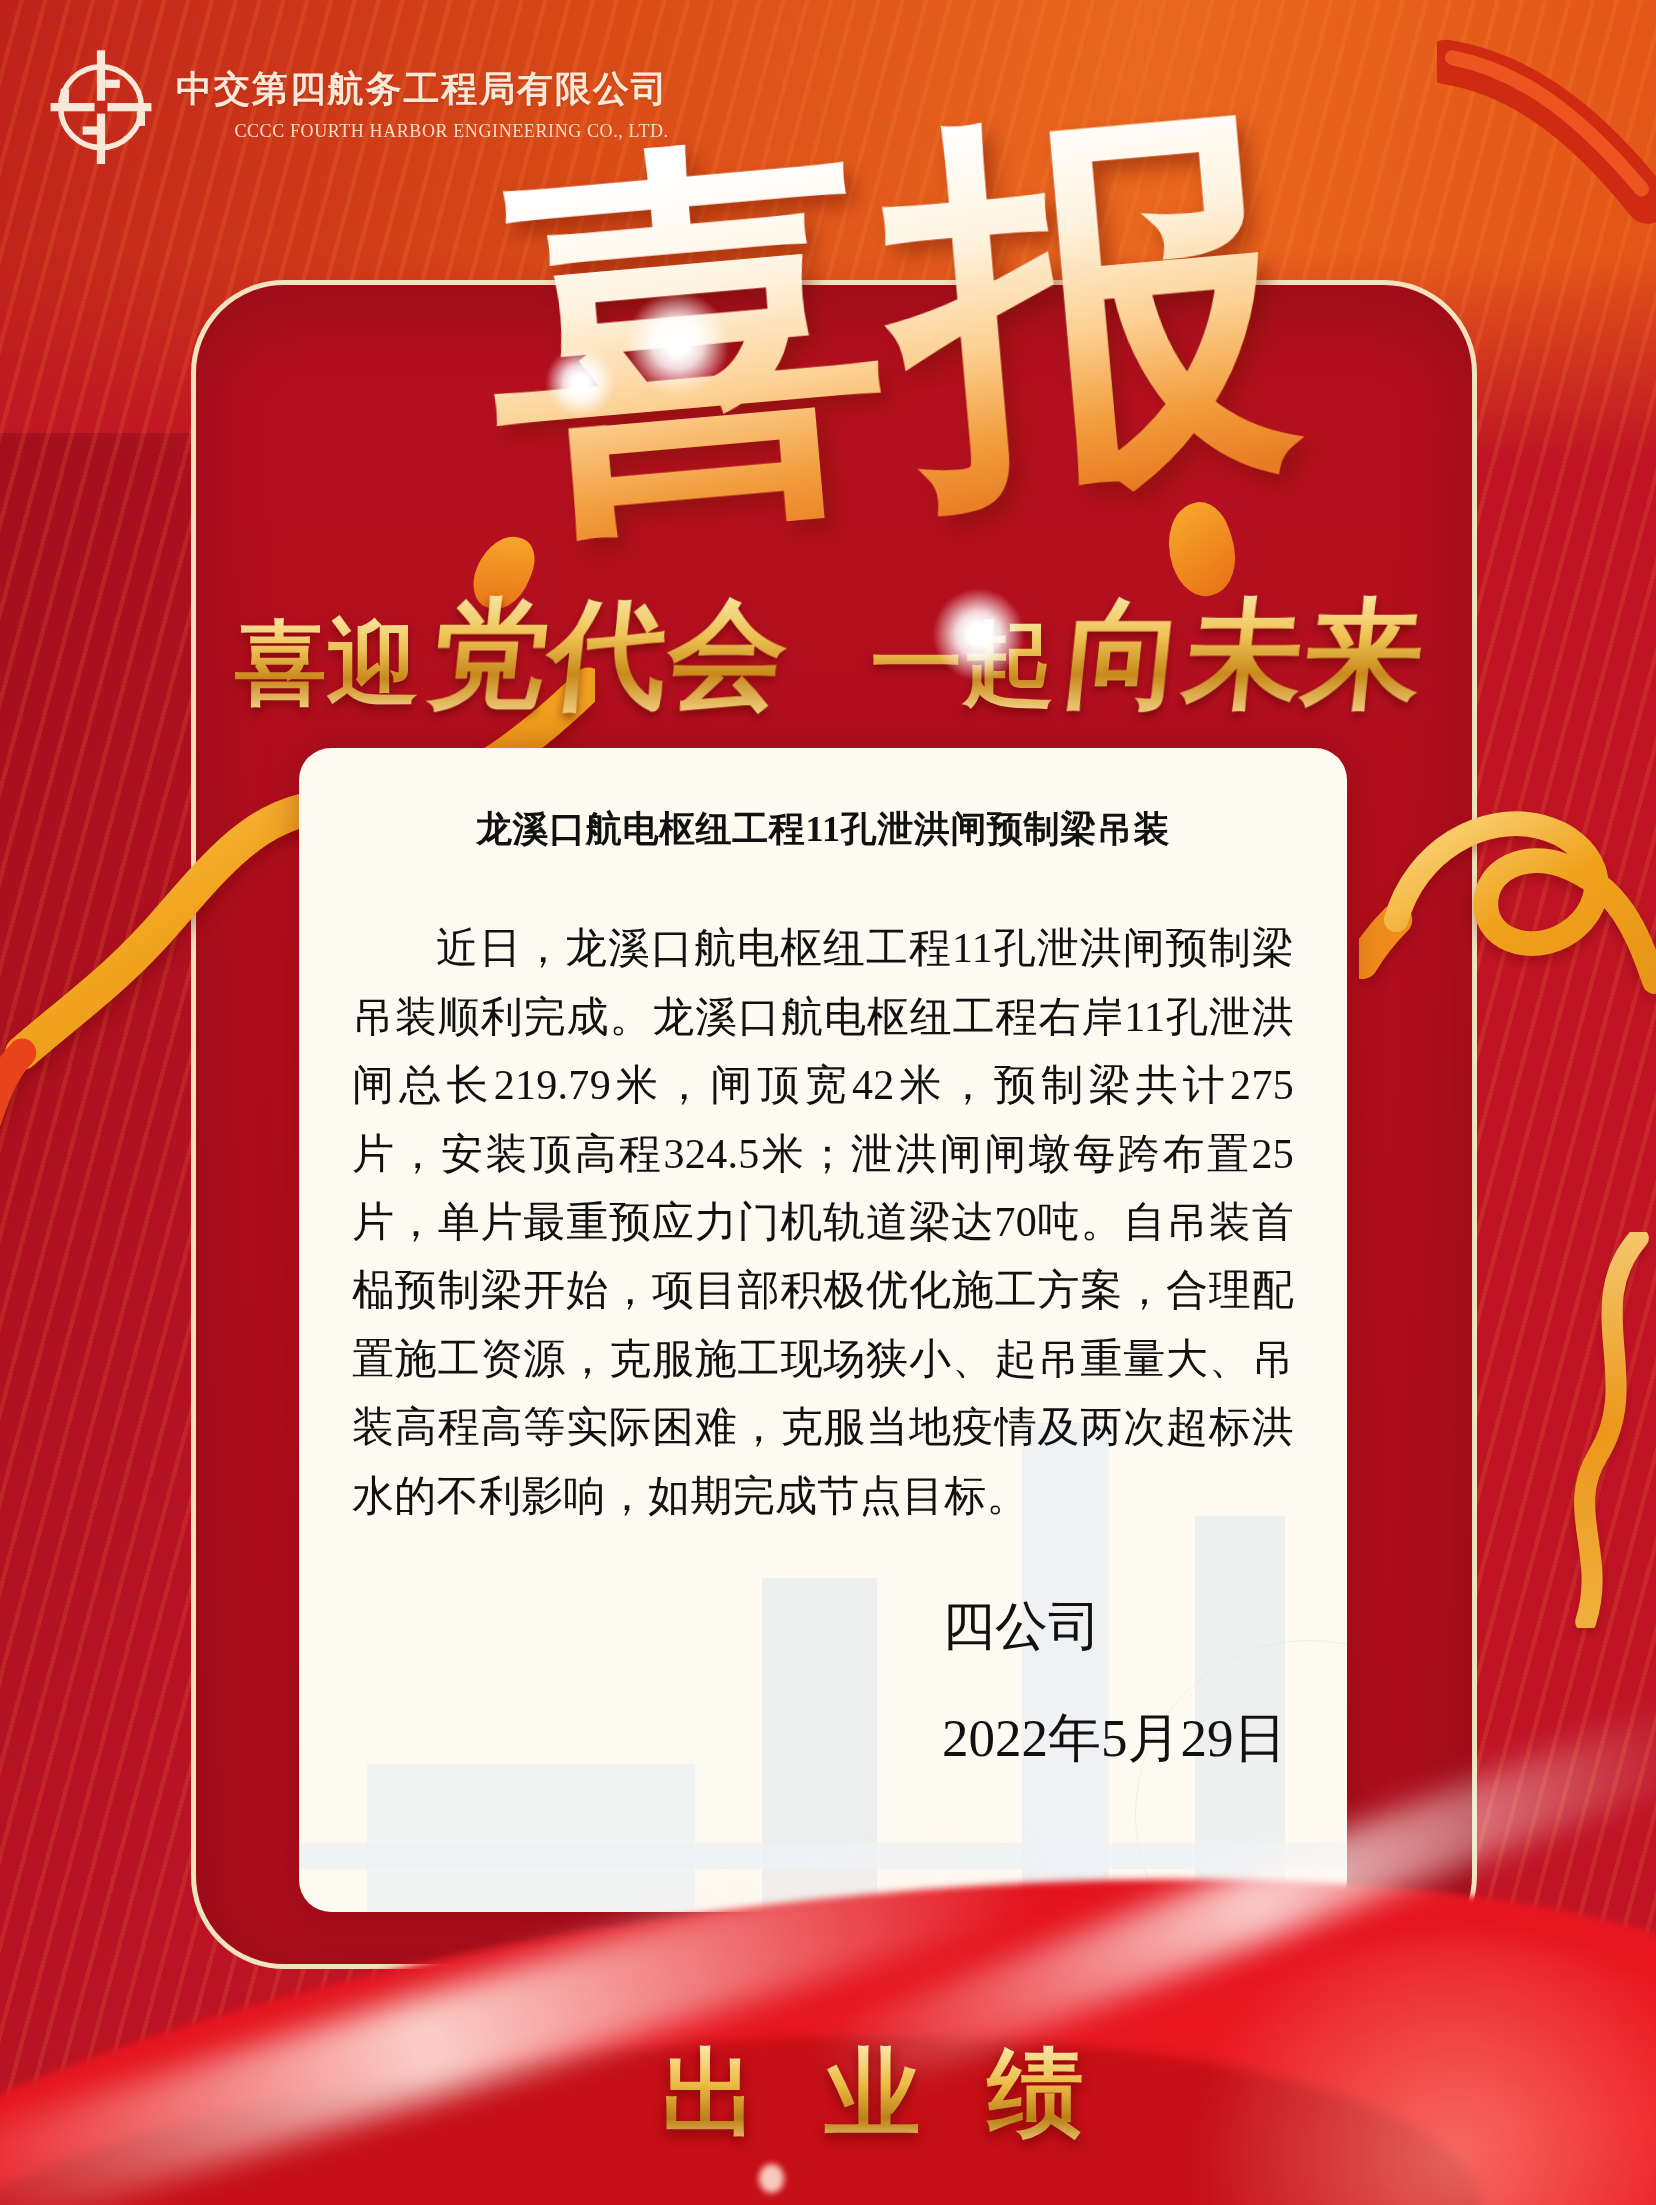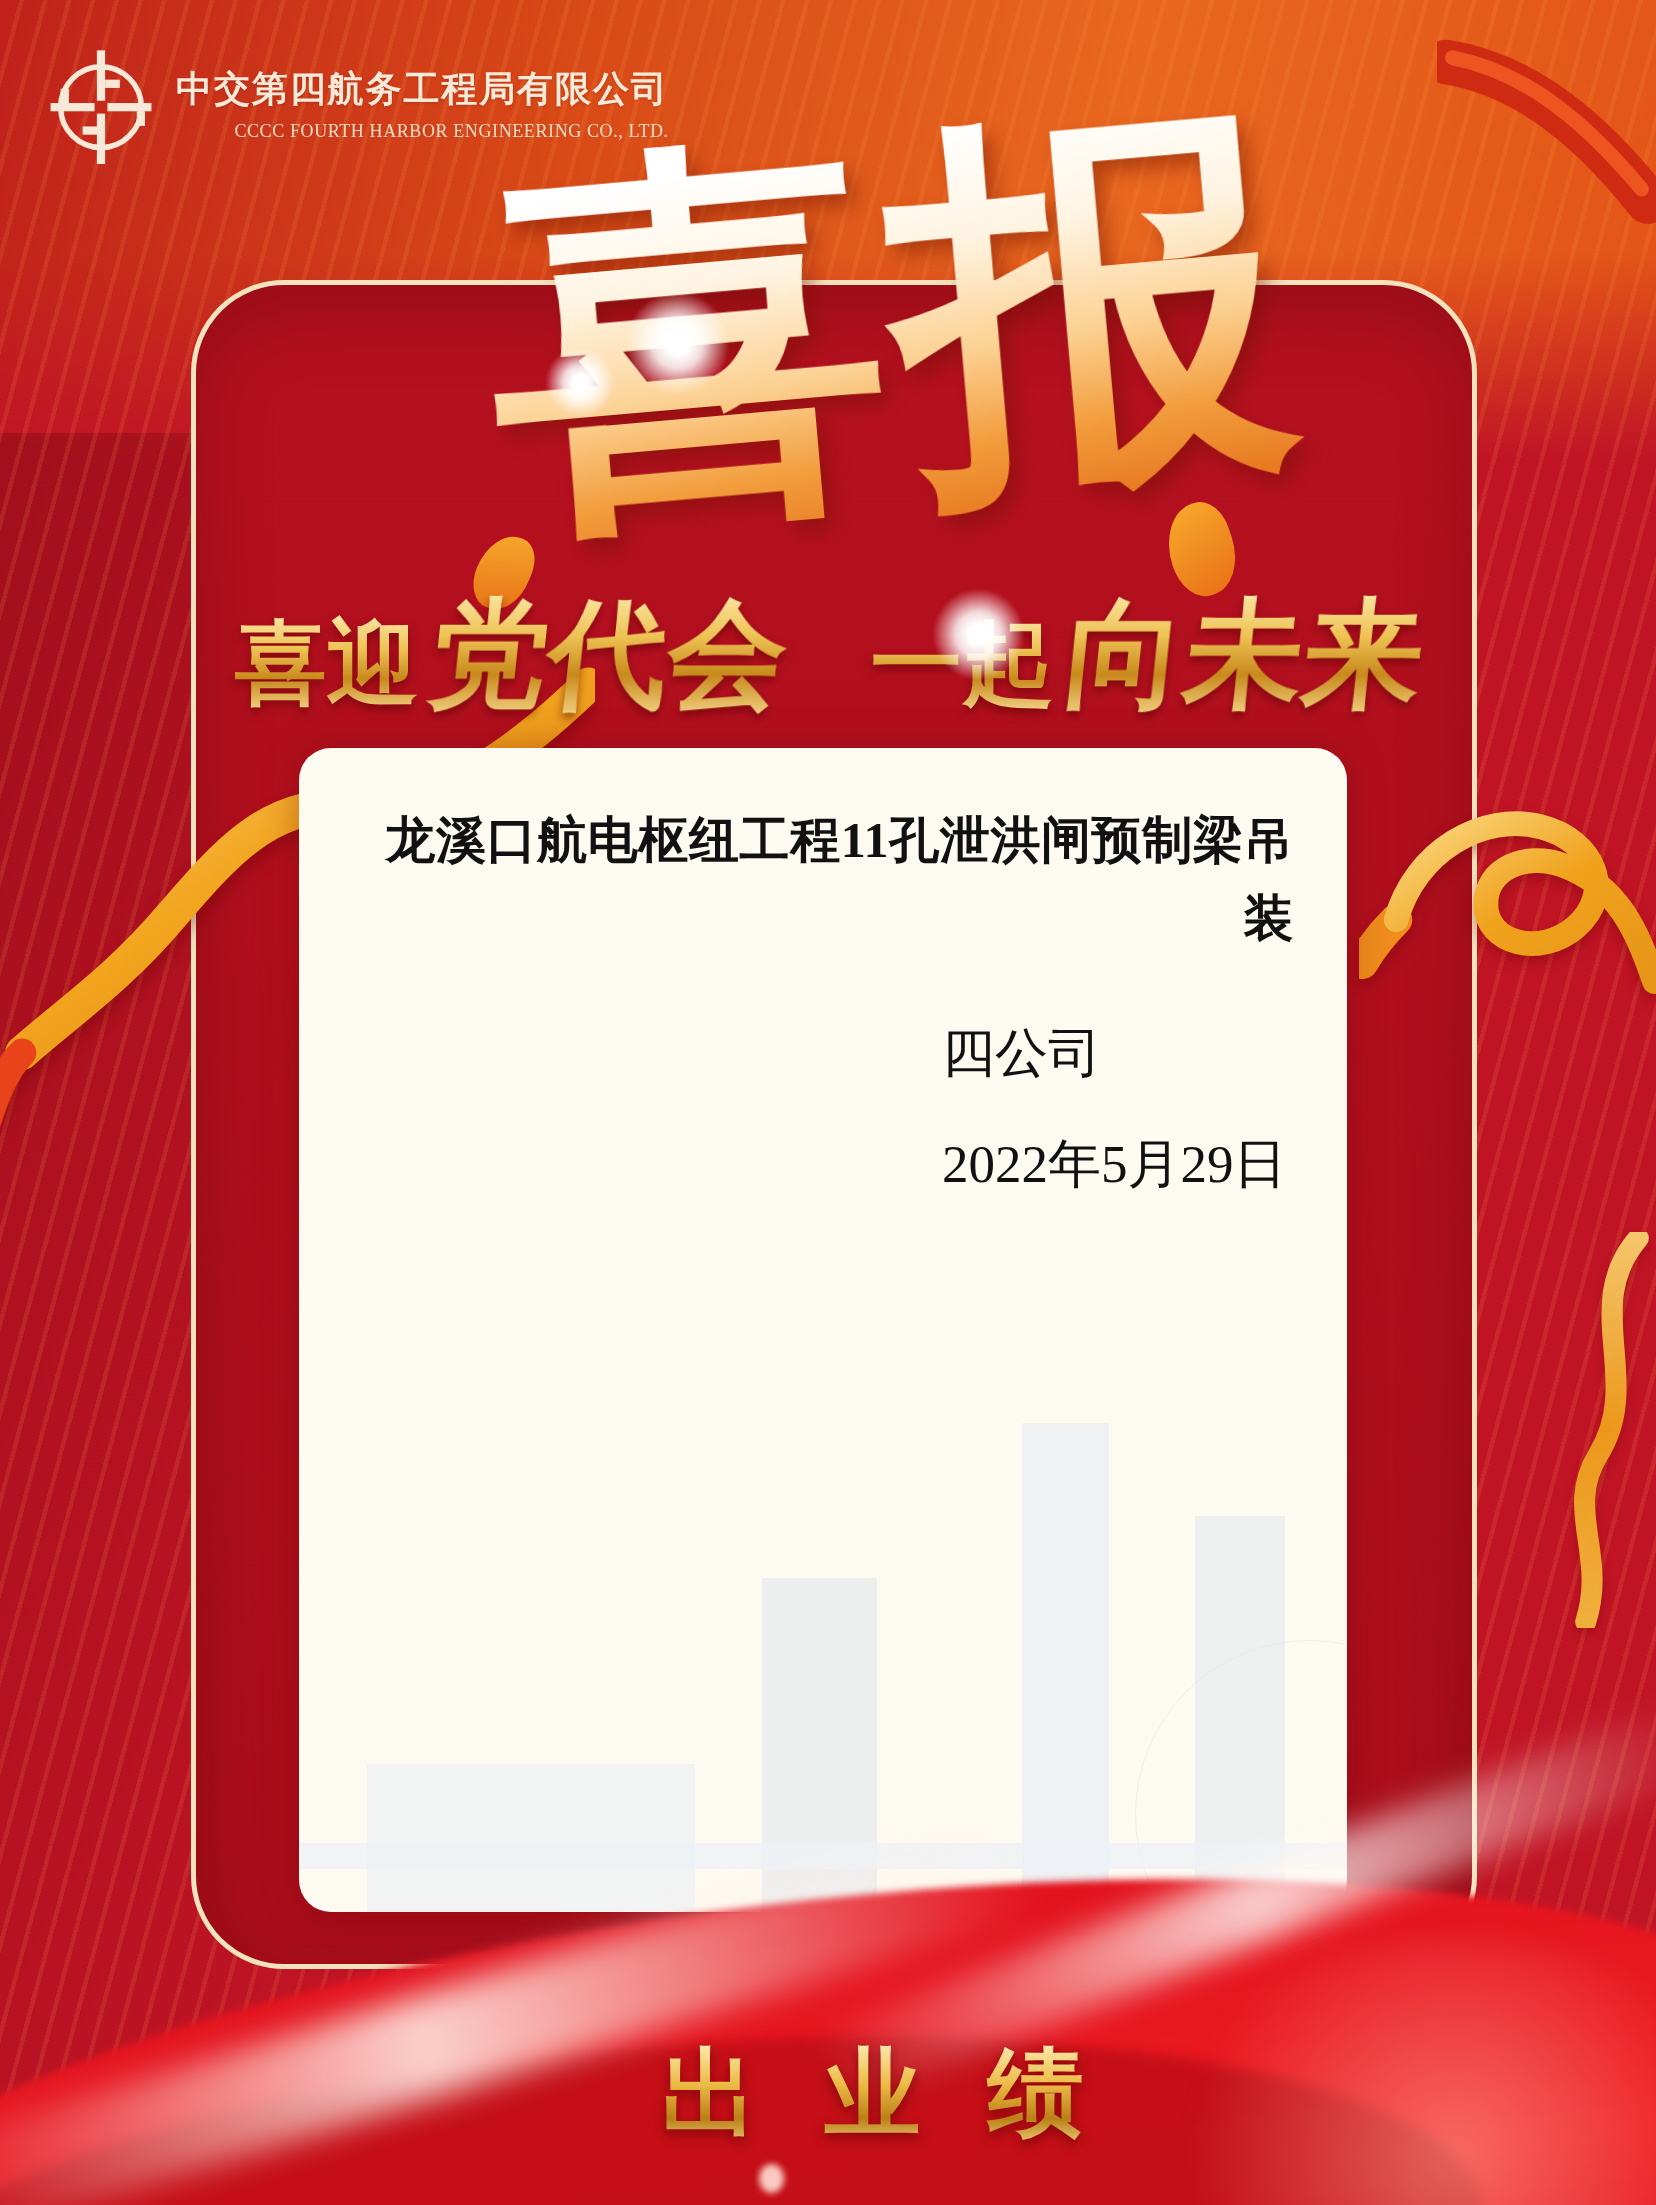--- a/index.html
+++ b/index.html
@@ -77,21 +77,21 @@
   }
   .wm{position:absolute;inset:0;overflow:hidden;border-radius:32px;pointer-events:none;}
   .wm div{position:absolute;}
   .wm .t1{left:463px;top:830px;width:115px;height:334px;background:#e2e6ed;opacity:.6;}
   .wm .t2{left:723px;top:675px;width:87px;height:489px;background:#e8ecf2;opacity:.65;}
   .wm .t3{left:896px;top:768px;width:90px;height:396px;background:#e5e9f0;opacity:.6;}
   .wm .low{left:68px;top:1016px;width:328px;height:149px;background:#eceff4;opacity:.7;}
   .wm .ring{left:836px;top:892px;width:347px;height:347px;border:1.9px solid #dfe3ea;border-radius:50%;opacity:.55;}
   .wm .band{left:0;top:1095px;width:1048px;height:26px;background:#eef1f5;opacity:.8;}
   .paper-inner{position:relative;height:100%;padding:0 53px;box-sizing:border-box;color:#111;}
-  .p-title{margin-top:53px;text-align:right;font-weight:900;font-size:50px;line-height:1.56;letter-spacing:0.6px;}
+  .p-title{margin-top:53px;text-align:center;font-weight:900;font-size:36px;line-height:1.56;letter-spacing:0.6px;}
   .p-body{margin-top:57px;font-size:42px;line-height:1.63;text-align:justify;text-indent:2em;letter-spacing:0.3px;}
   .p-sign{margin-top:41px;text-align:right;}
   .p-sign-inner{display:inline-block;text-align:left;margin-right:7.4px;font-size:53px;line-height:2.1;}
   
   svg.ribbon{position:absolute;pointer-events:none;}
   .rb-left{left:0;top:666px;width:595px;height:588px;z-index:3;filter:drop-shadow(0 10px 7.4px rgba(100,0,0,.35));}
   .rb-curl{left:1359px;top:759px;width:297px;height:272px;z-index:3;filter:drop-shadow(0 6.2px 6.2px rgba(100,0,0,.35));}
   .rb-right{left:1499px;top:1232px;width:158px;height:396px;z-index:5;filter:drop-shadow(0 5px 5px rgba(100,0,0,.3));}
   .rb-topright{left:1437px;top:34px;width:220px;height:211px;z-index:1;}
   
@@ -208,20 +208,21 @@
         <div class="t1"></div>
         <div class="t3"></div>
       <div class="low"></div>
         <div class="ring"></div>
         <div class="band"></div>
     </div>
     <div class="paper-inner">
       <div class="p-title">
         <div>龙溪口航电枢纽工程11孔泄洪闸预制梁吊装</div>
       </div>
+      <div class="p-body">近日，龙溪口航电枢纽工程11孔泄洪闸预制梁吊装顺利完成。龙溪口航电枢纽工程右岸11孔泄洪闸总长219.79米，闸顶宽42米，预制梁共计275片，安装顶高程324.5米；泄洪闸闸墩每跨布置25片，单片最重预应力门机轨道梁达70吨。自吊装首榀预制梁开始，项目部积极优化施工方案，合理配置施工资源，克服施工现场狭小、起吊重量大、吊装高程高等实际困难，克服当地疫情及两次超标洪水的不利影响，如期完成节点目标。</div>
       <div class="p-sign">
         <div class="p-sign-inner">
           <div>四公司</div>
           <div>2022年5月29日</div>
         </div>
       </div>
     </div>
   </div>
 
   <svg class="ribbon rb-right" viewBox="0 0 255 640">

